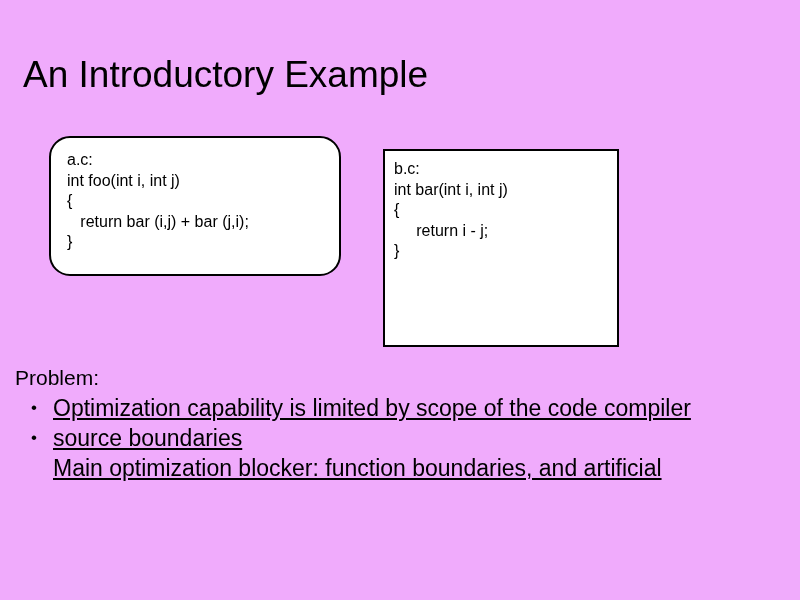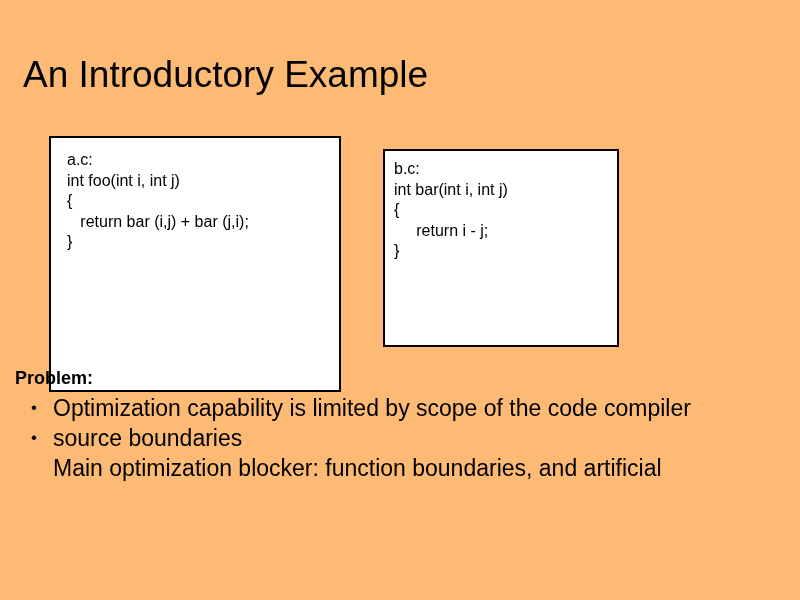--- a/index.html
+++ b/index.html
@@ -4,21 +4,21 @@
 <style>
   html, body {
     margin: 0;
     padding: 0;
     background: #ffffff;
   }
   .slide {
     position: relative;
     width: 800px;
     height: 600px;
-    background: #fdba74;
+    background: #f0abfc;
     color: #000000;
     font-family: "Liberation Sans", "DejaVu Sans", sans-serif;
     overflow: hidden;
   }
   .slide-title {
     position: absolute;
     left: 23px;
     top: 31px;
     font-size: 37px;
     line-height: 1.0;
@@ -29,22 +29,23 @@
   .code-box {
     position: absolute;
     box-sizing: border-box;
     border: 2px solid #000000;
     background: #ffffff;
   }
   .code-box.box-a {
     left: 49px;
     top: 136px;
     width: 292px;
-    height: 256px;
+    height: 140px;
     padding: 12px 8px 0 16px;
+    border-radius: 21px;
   }
   .code-box.box-b {
     left: 383px;
     top: 149px;
     width: 236px;
     height: 198px;
     padding: 8px 8px 0 9px;
   }
   .code-text {
     font-family: "Liberation Sans", "DejaVu Sans", sans-serif;
@@ -58,37 +59,37 @@
     left: 0;
     top: 363px;
     width: 796px;
     padding-left: 15px;
     box-sizing: border-box;
     font-size: 23px;
     line-height: 30px;
     color: #000000;
   }
   .problem-label {
-    font-size: 18px;
+    font-size: 21px;
     line-height: 30px;
-    font-weight: bold;
   }
   .bullet {
     display: flex;
     align-items: flex-start;
   }
   .bullet-marker {
     flex: 0 0 38px;
     box-sizing: border-box;
     padding-left: 16px;
     font-size: 17px;
     line-height: 30px;
   }
   .bullet-text {
     flex: 1 1 auto;
+    text-decoration: underline;
   }
   .bullet-line {
     font-size: 23px;
     line-height: 30px;
     white-space: nowrap;
   }
 </style>
 </head>
 <body>
 

